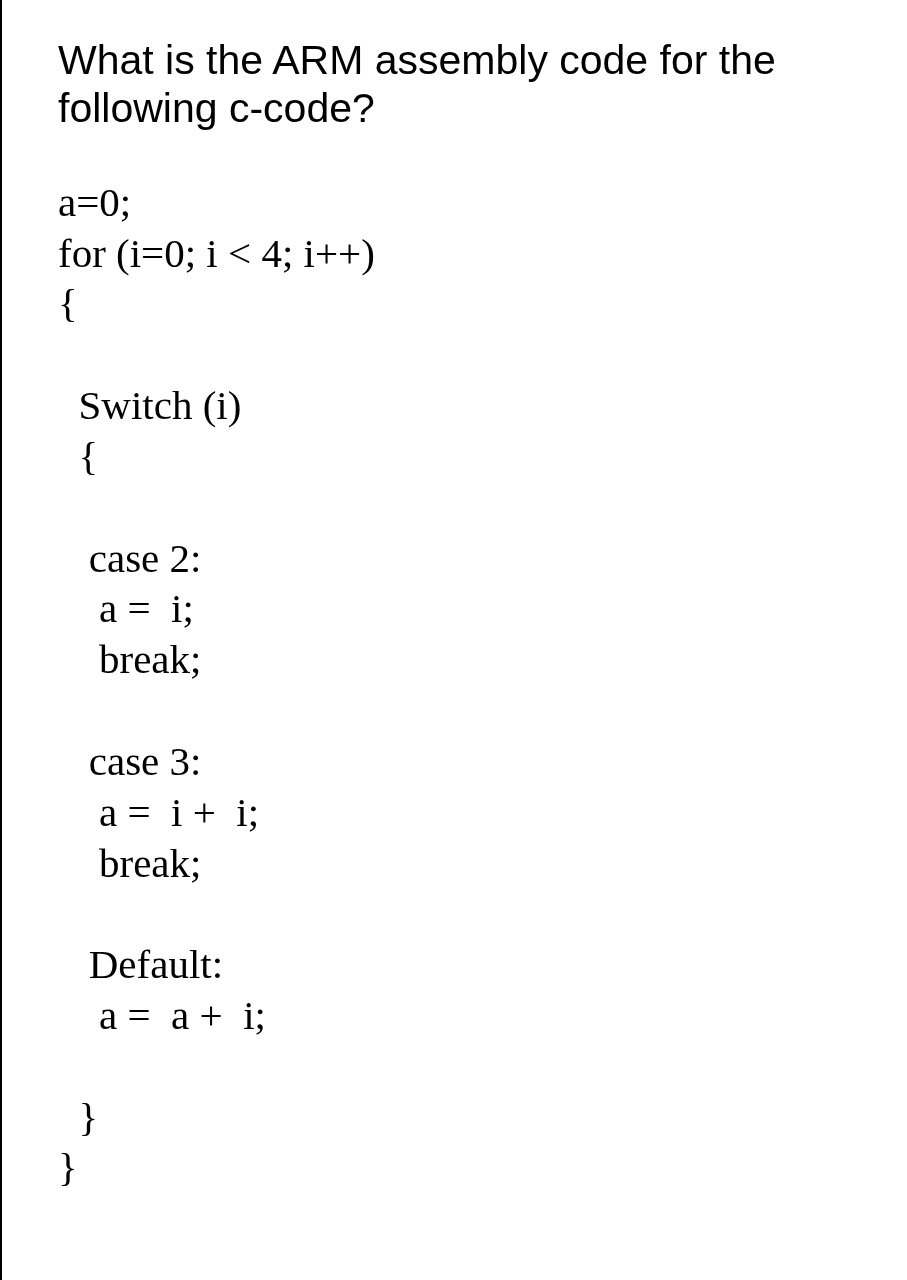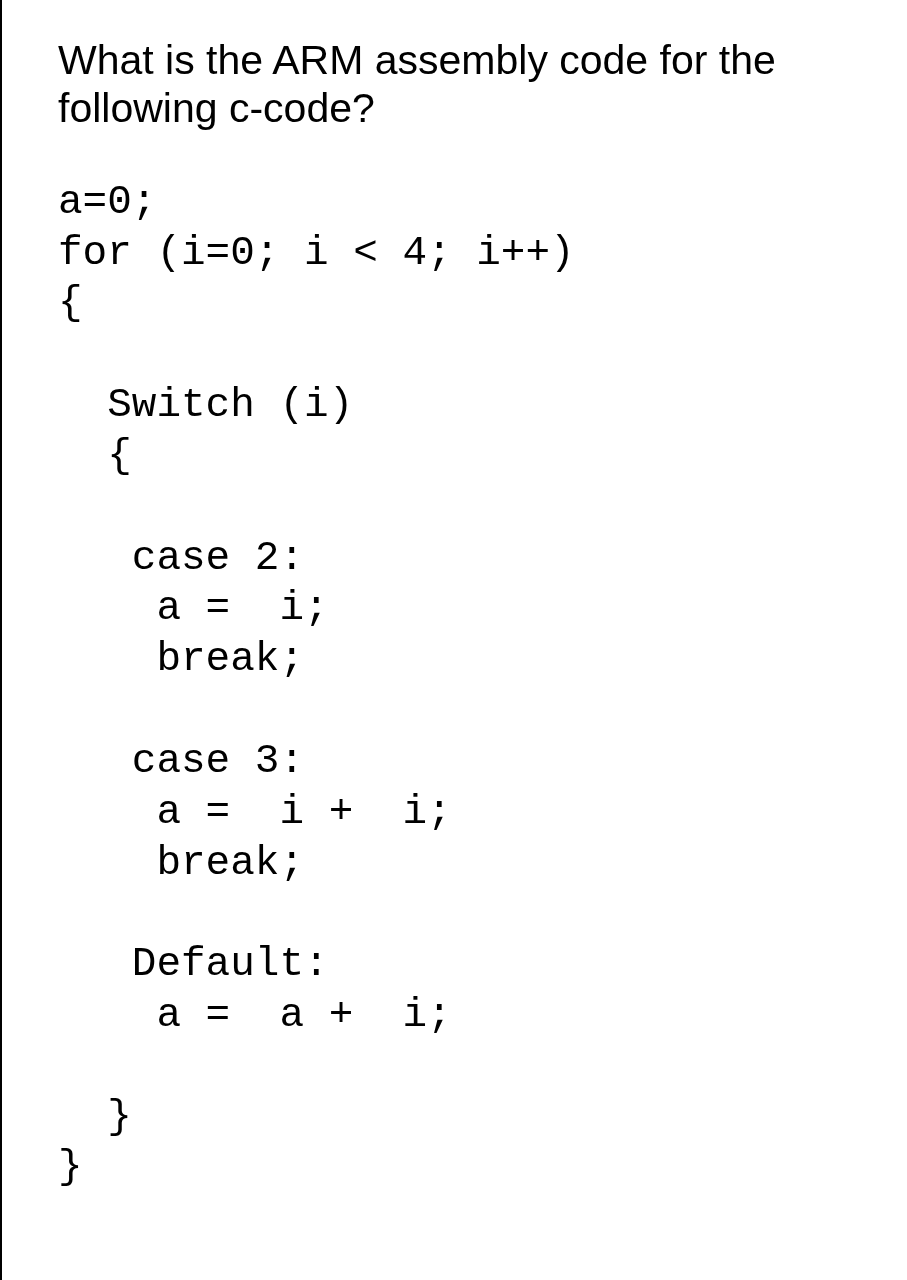--- a/index.html
+++ b/index.html
@@ -19,21 +19,21 @@
     border-left: 2px solid #000;
   }
   .question {
     font-size: 41px;
     line-height: 1.18;
     font-weight: 400;
     margin-bottom: 44px;
     letter-spacing: 0px;
   }
   .code {
-    font-family: Liberation Mono, monospace;
+    font-family: Liberation Serif, serif;
     font-size: 41px;
     line-height: 1.24;
     white-space: pre;
     font-weight: 400;
   }
 </style>
 </head>
 <body>
 
 <div class="page">

